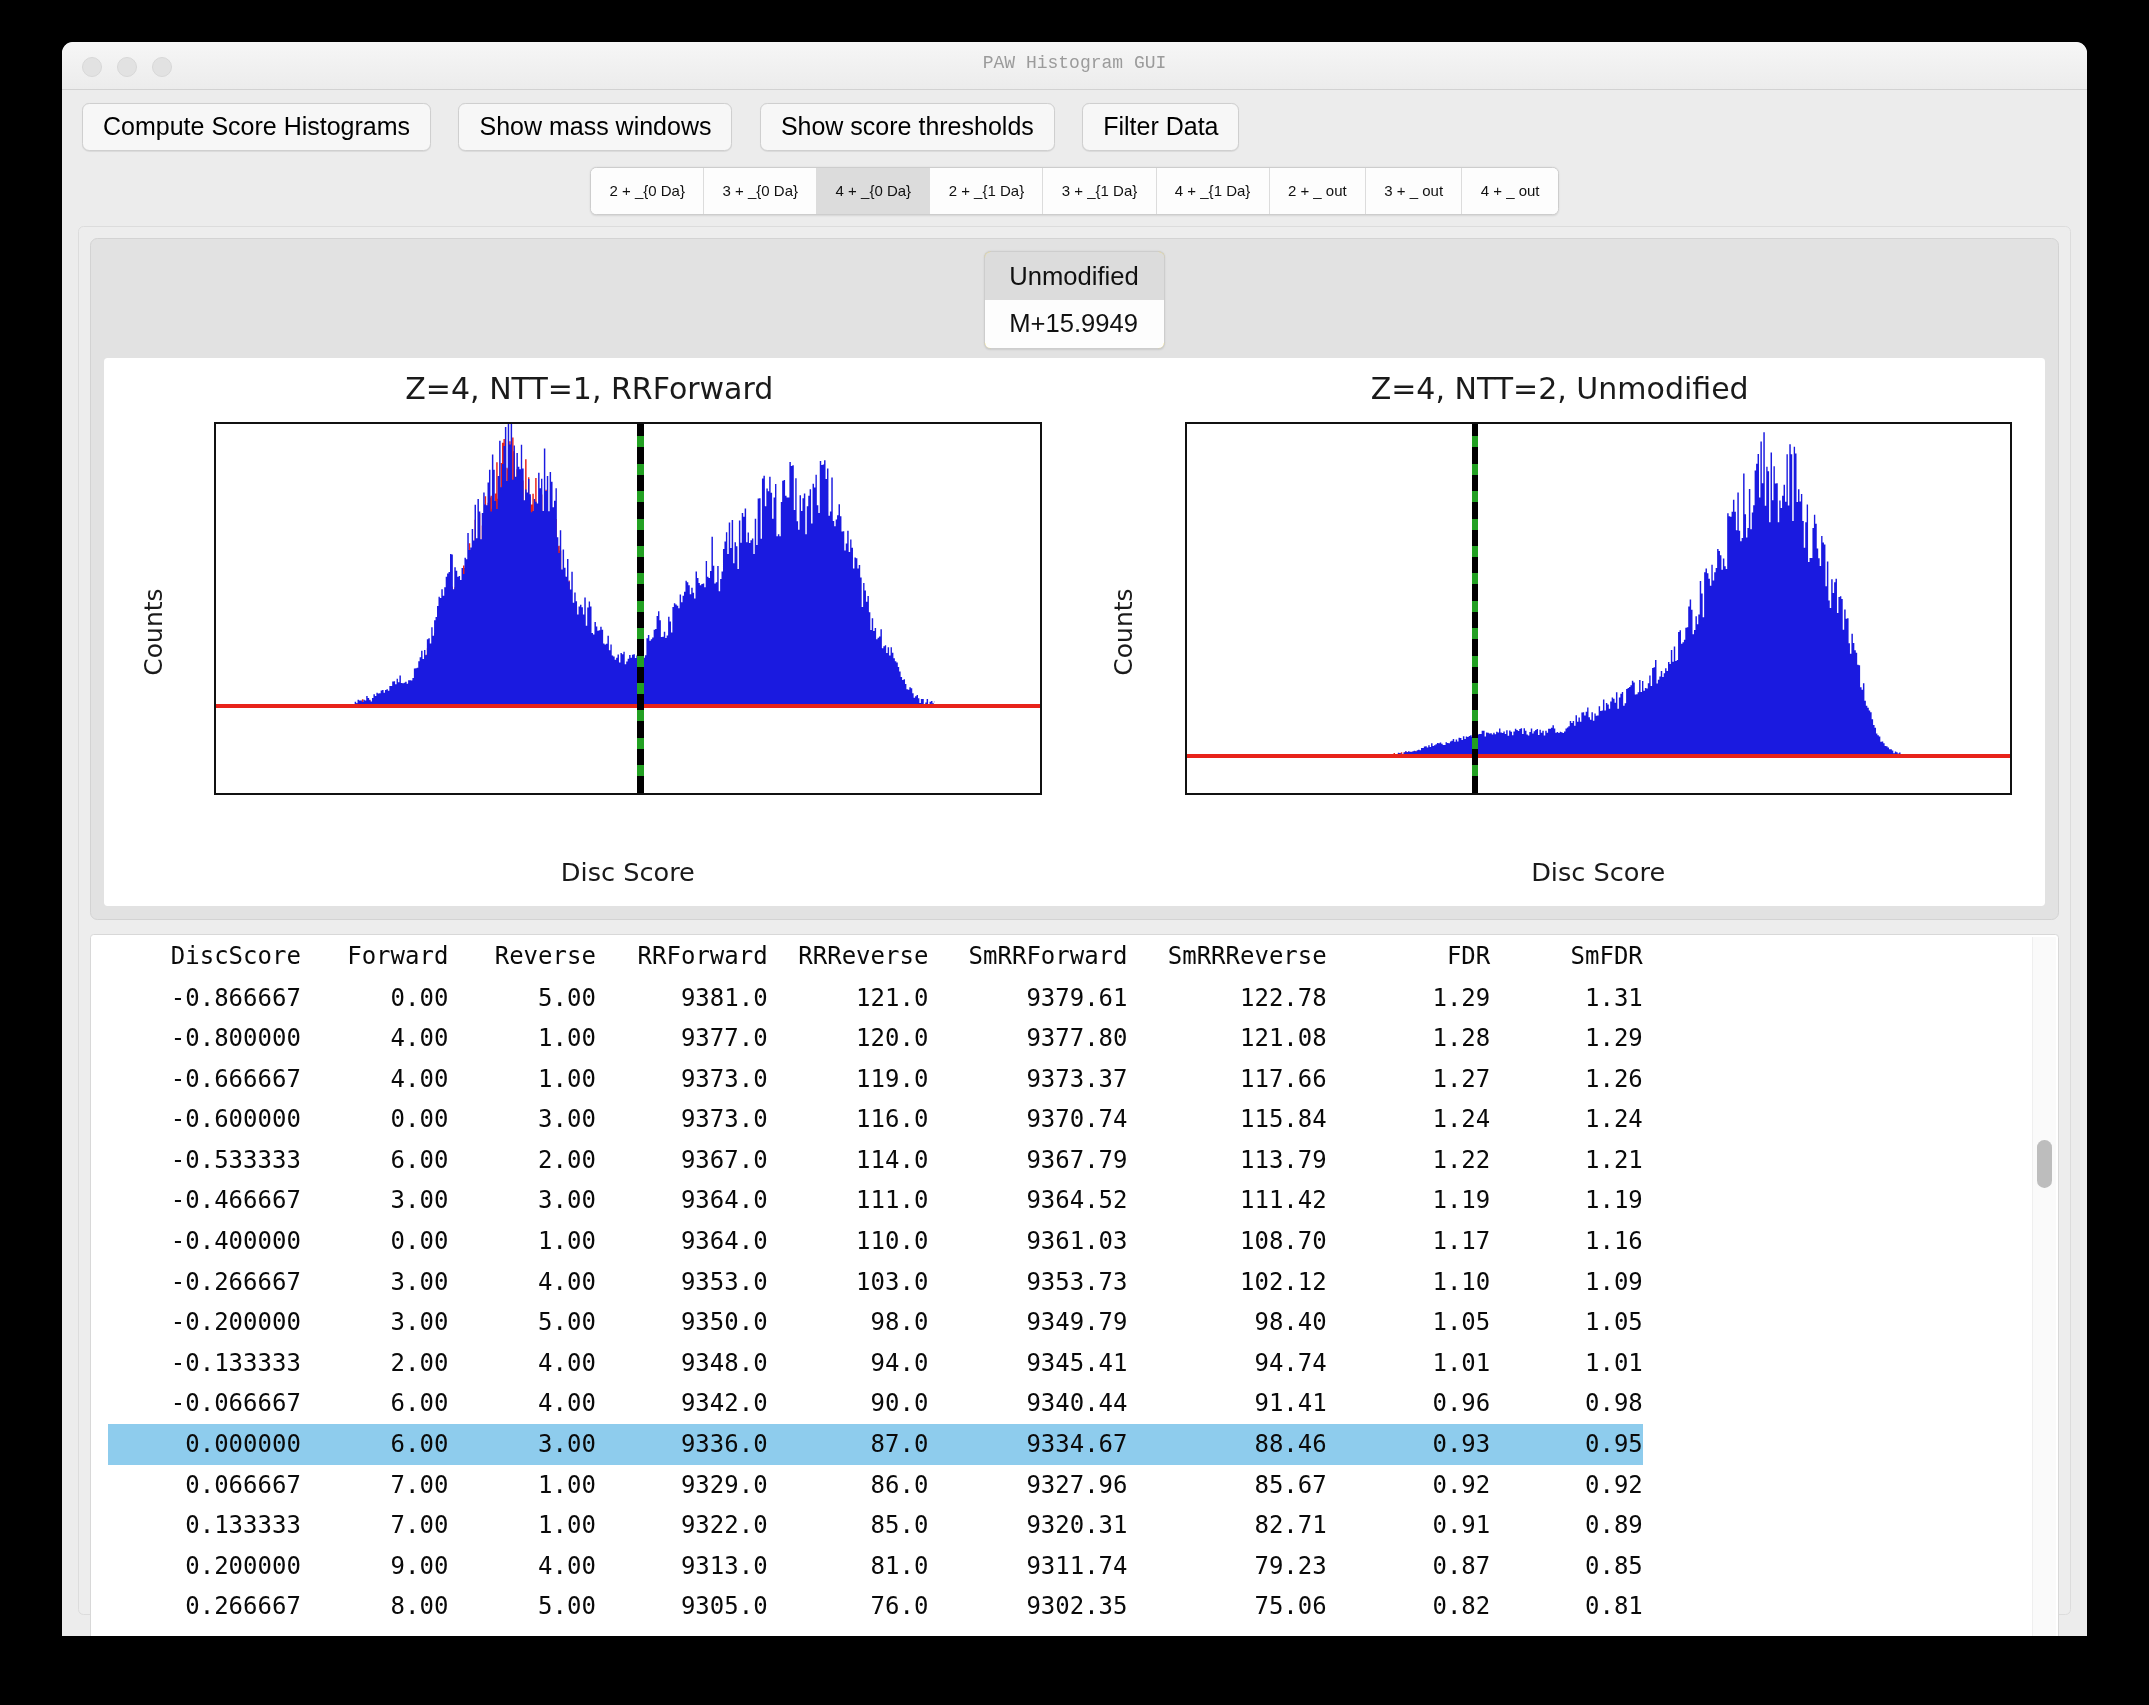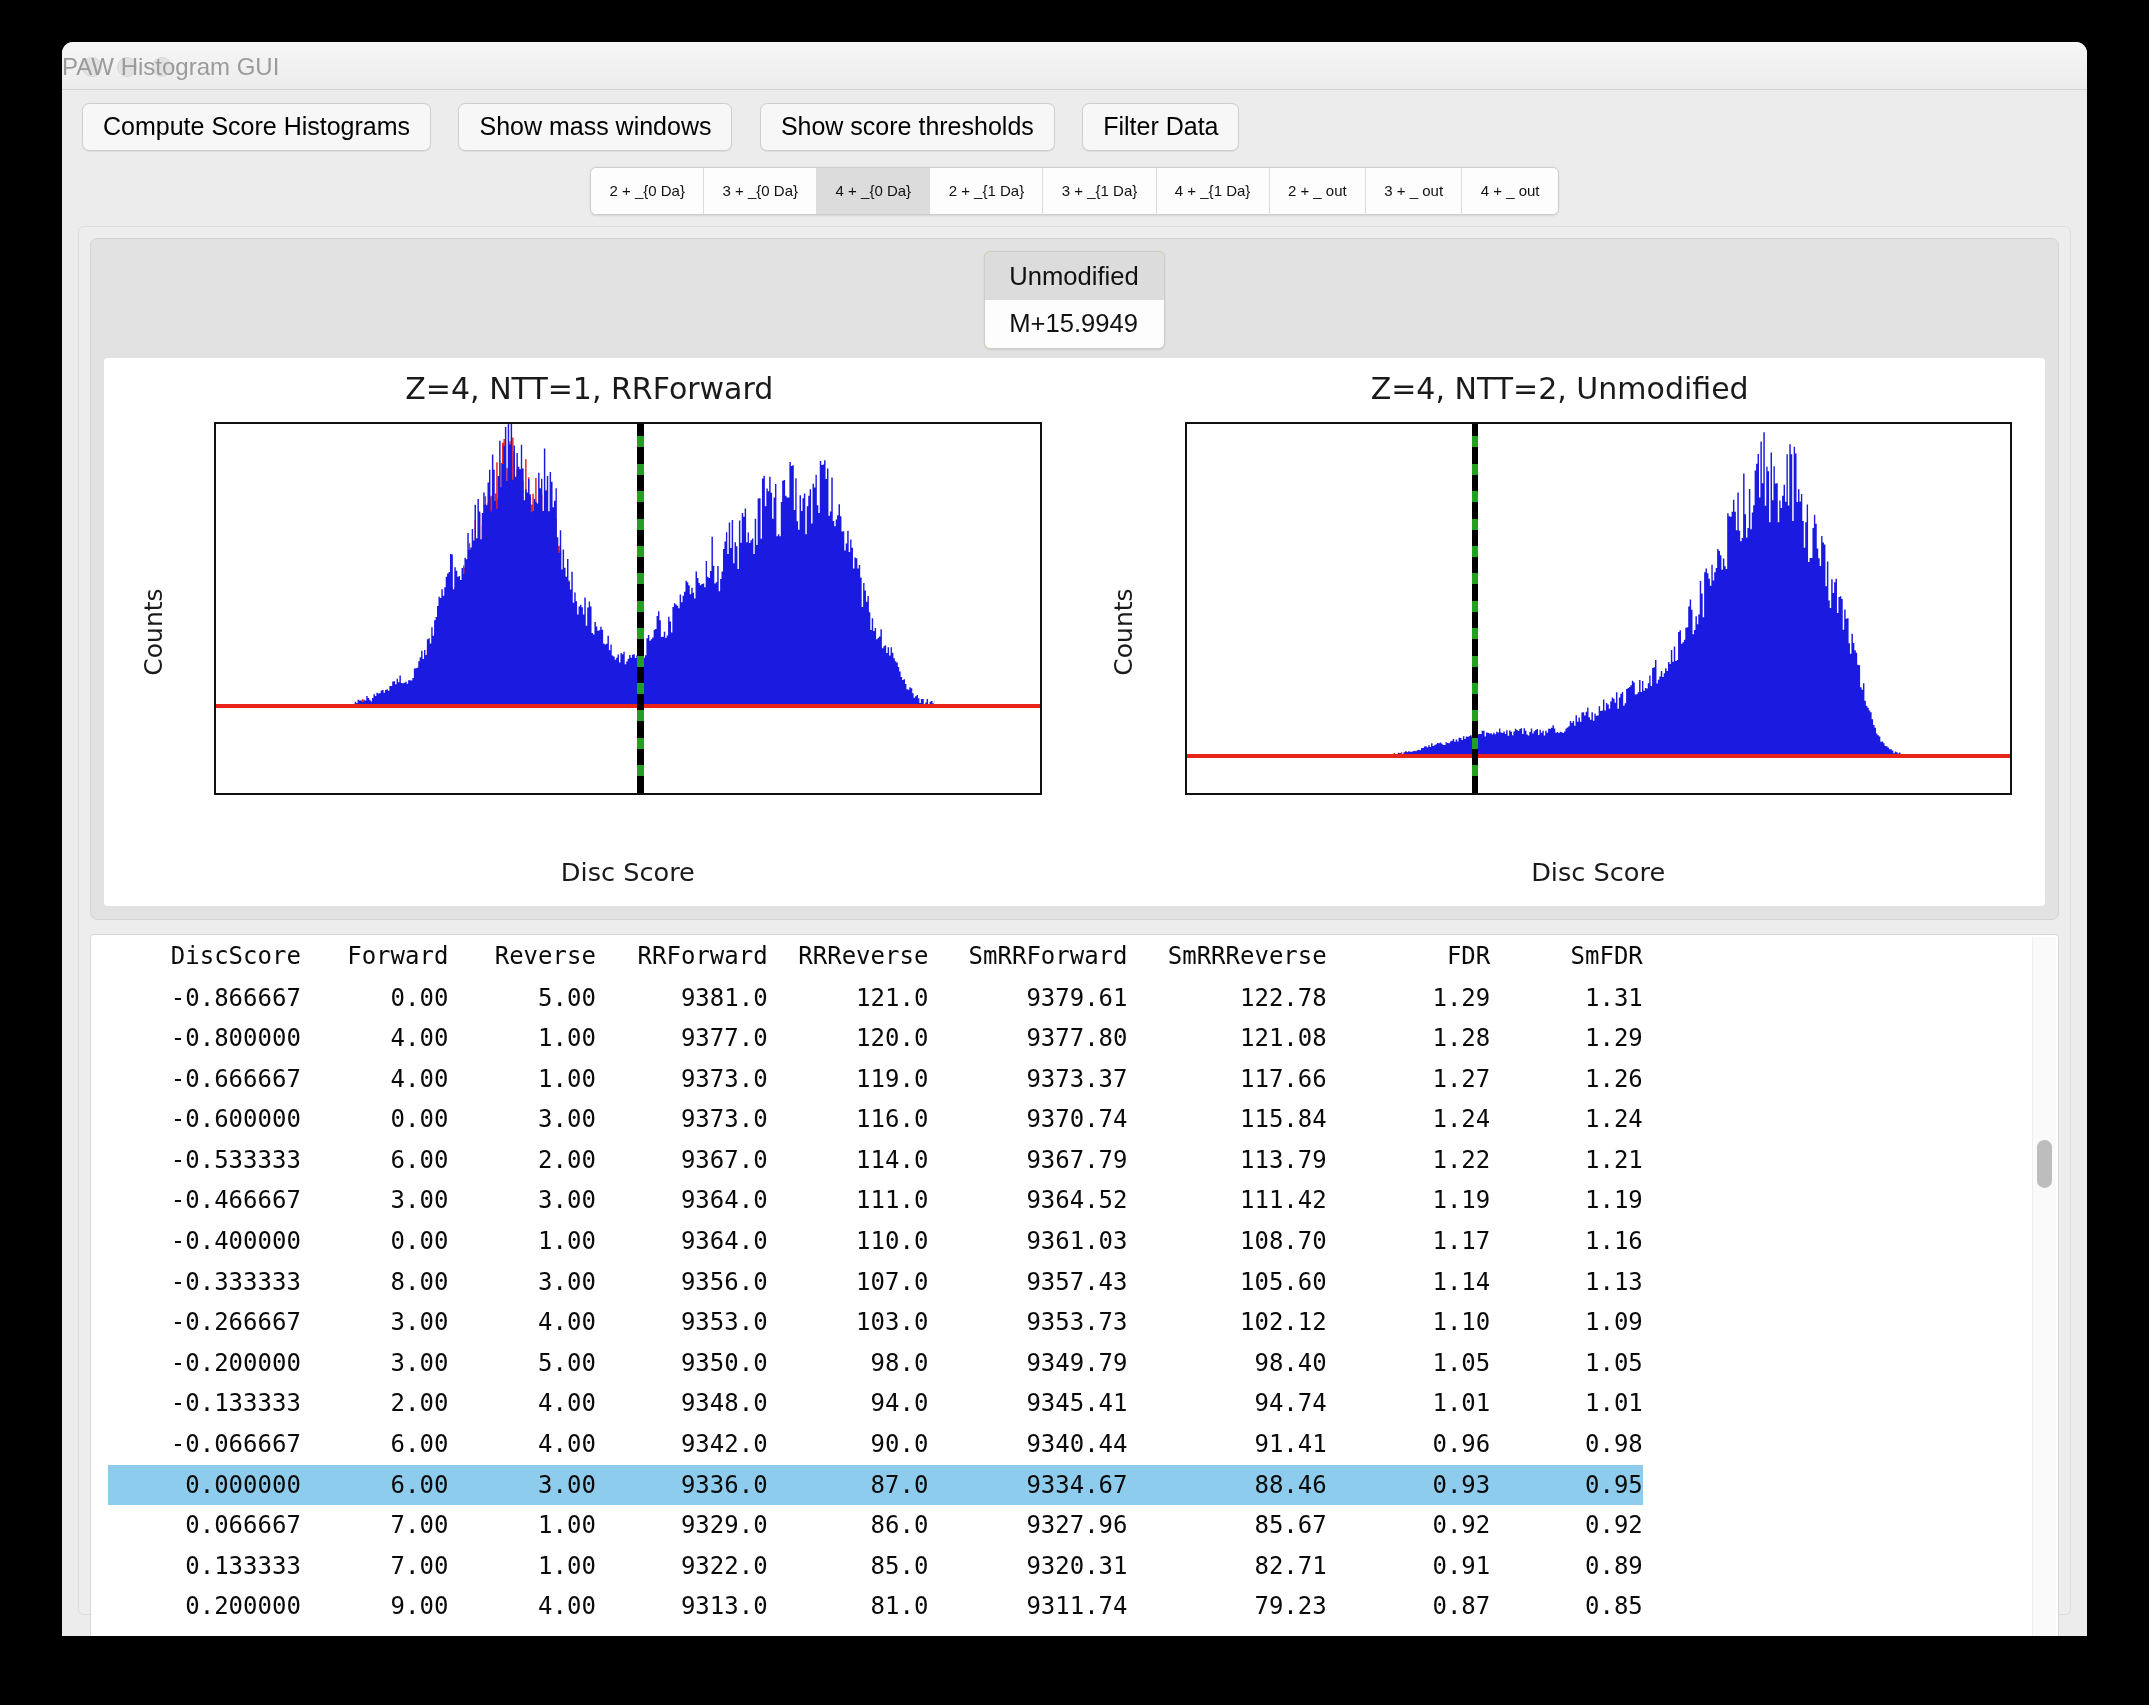--- a/index.html
+++ b/index.html
@@ -31,22 +31,24 @@
     position: absolute; top: 14.6px;
     width: 20px; height: 20px; border-radius: 50%;
     background: #e2e2e2;
     border: 0.9px solid #d8d8d8;
   }
   #tl-close { left: 20px; }
   #tl-min   { left: 55px; }
   #tl-max   { left: 90px; }
   #window-title {
     position: absolute; left: 0; right: 0; top: 11px;
-    font-size: 24px;
+    text-align: center;
+    font-size: 18px;
     color: #9b9b9b;
+    font-family: Liberation Mono, monospace;
   }
 
   
   #toolbar {
     display: flex;
     gap: 27.4px;
     padding: 12.8px 20px 11px 20px;
     background: #ececec;
   }
   .tb-btn {
@@ -480,31 +482,20 @@
                 <td class="c1">0.00</td>
                 <td class="c2">1.00</td>
                 <td class="c3">9364.0</td>
                 <td class="c4">110.0</td>
                 <td class="c5">9361.03</td>
                 <td class="c6">108.70</td>
                 <td class="c7">1.17</td>
                 <td class="c8">1.16</td>
               </tr>
               <tr>
-                <td class="c0">-0.333333</td>
-                <td class="c1">8.00</td>
-                <td class="c2">3.00</td>
-                <td class="c3">9356.0</td>
-                <td class="c4">107.0</td>
-                <td class="c5">9357.43</td>
-                <td class="c6">105.60</td>
-                <td class="c7">1.14</td>
-                <td class="c8">1.13</td>
-              </tr>
-              <tr>
                 <td class="c0">-0.266667</td>
                 <td class="c1">3.00</td>
                 <td class="c2">4.00</td>
                 <td class="c3">9353.0</td>
                 <td class="c4">103.0</td>
                 <td class="c5">9353.73</td>
                 <td class="c6">102.12</td>
                 <td class="c7">1.10</td>
                 <td class="c8">1.09</td>
               </tr>

